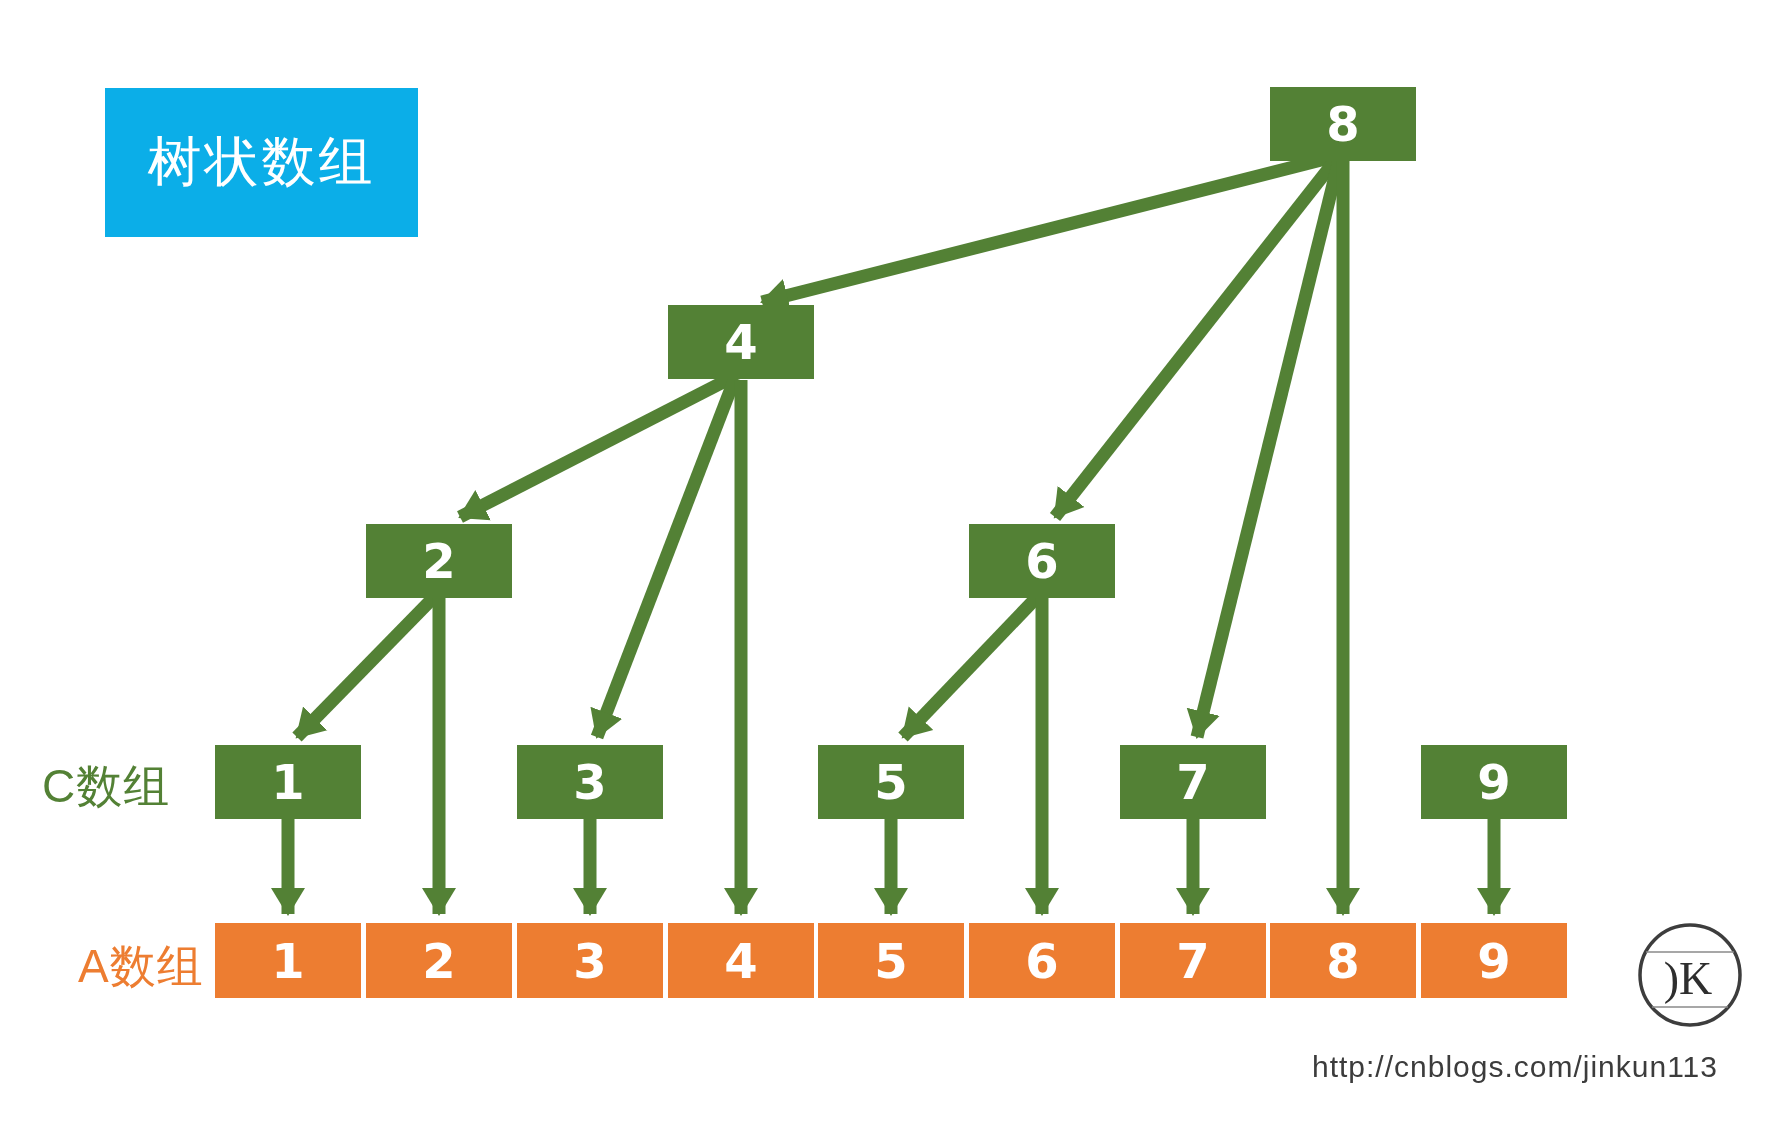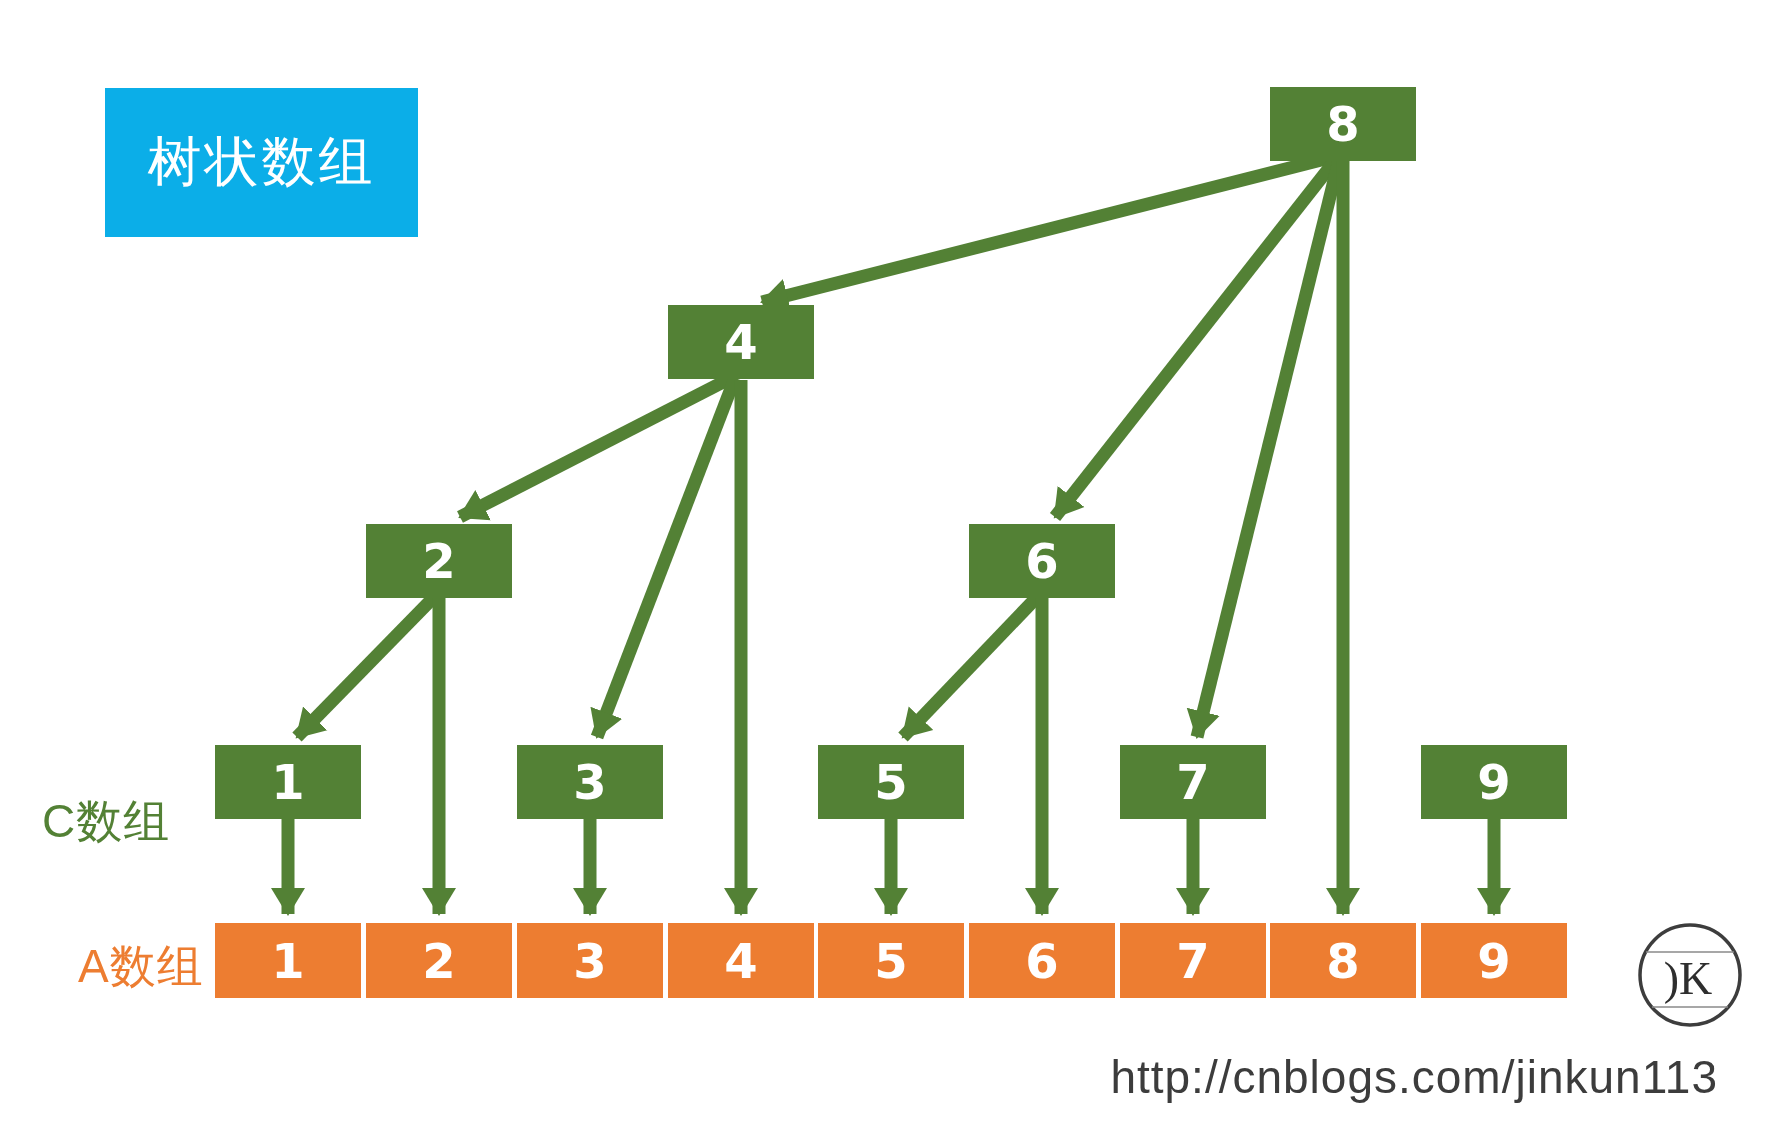--- a/index.html
+++ b/index.html
@@ -32,25 +32,25 @@
     width:313px;height:149px;
     background:#0BAEE8;color:#ffffff;
     display:flex;align-items:center;justify-content:center;
     font-size:54px;font-weight:300;letter-spacing:3px;
   }
   .row-label{
     position:absolute;z-index:2;left:42px;
     font-size:46px;font-weight:300;letter-spacing:1px;
     white-space:nowrap;
   }
-  .row-label.c{top:756px;color:#538135;margin-top:35px;}
+  .row-label.c{top:756px;color:#538135;}
   .row-label.a{top:936px;color:#ED7D31;margin-left:36px;}
   .footer-url{
     position:absolute;right:26px;top:1050px;z-index:2;
-    font-size:46px;font-weight:300;color:#3c3c3c;letter-spacing:1px;
+    font-size:30px;font-weight:300;color:#3c3c3c;letter-spacing:1px;
     white-space:nowrap;
   }
   #logo{position:absolute;left:1633px;top:918px;z-index:2;}
   .logo-mark{
     font-family:"Liberation Serif", serif;
     font-size:46px;fill:#2e2e2e;
   }
 </style>
 </head>
 <body>

